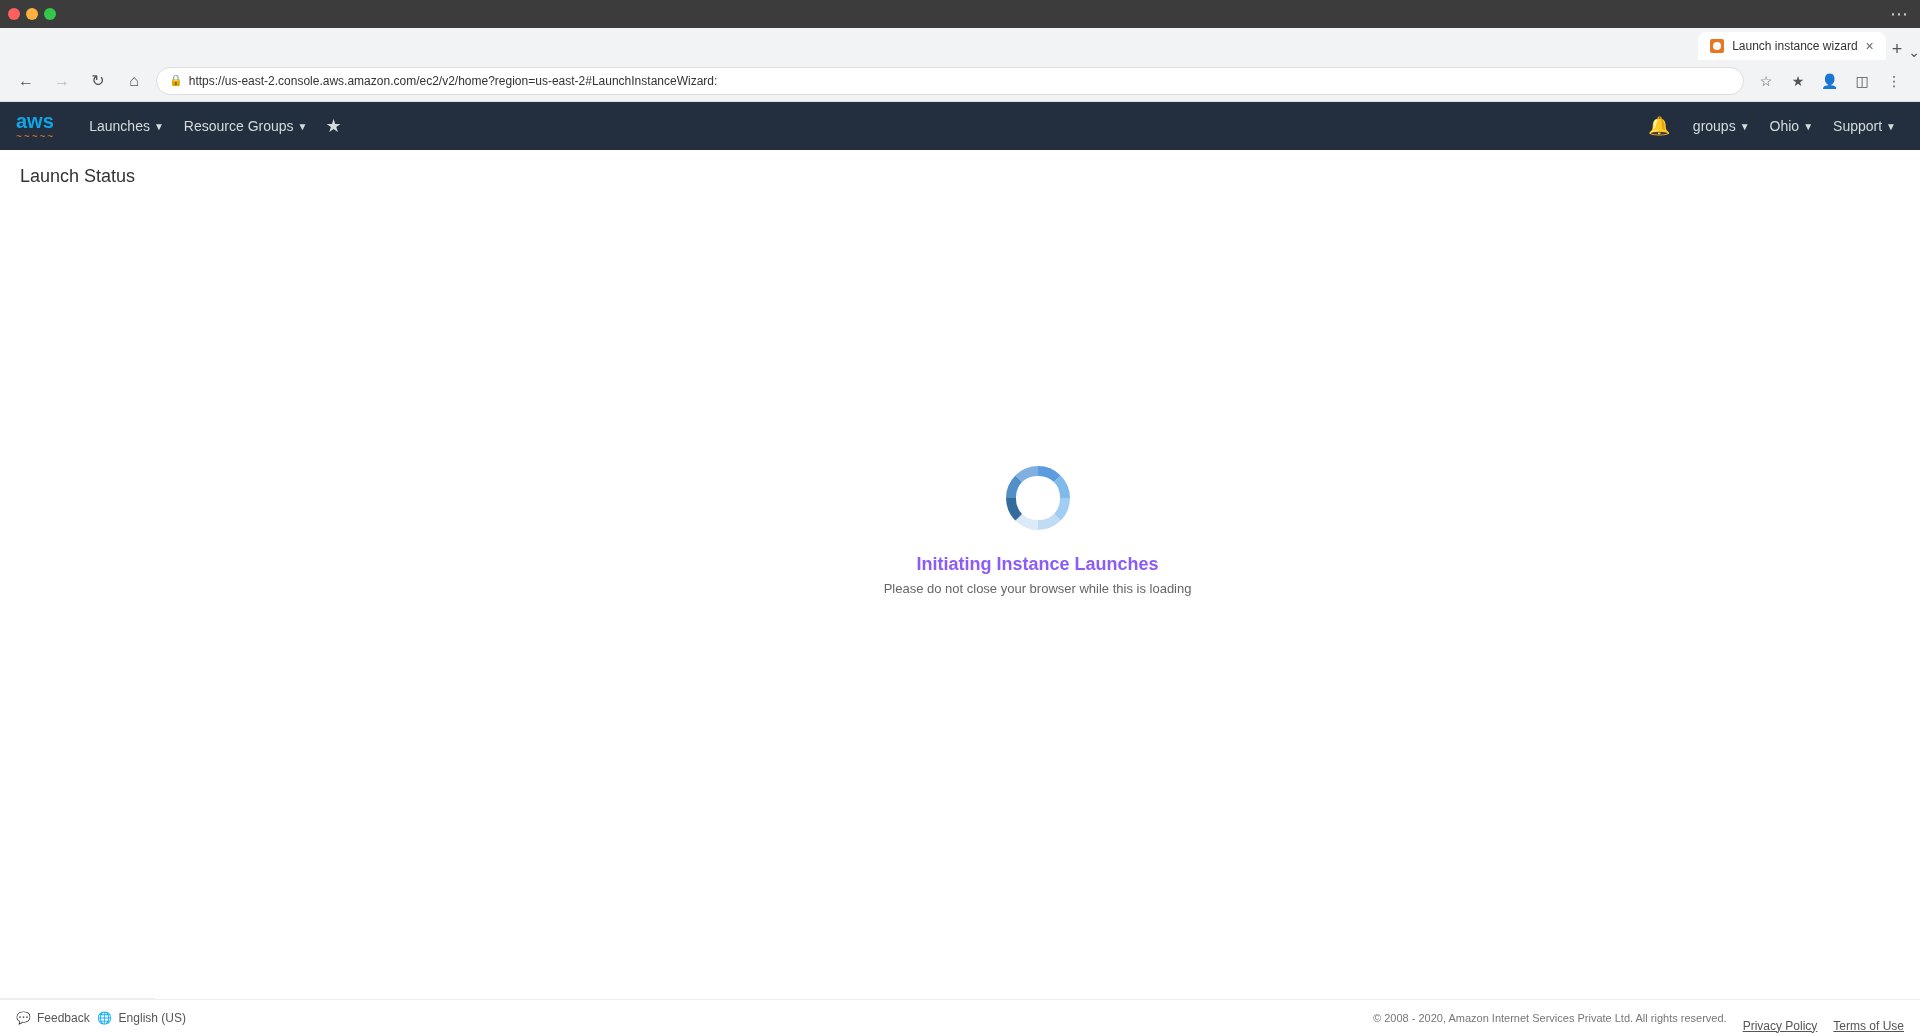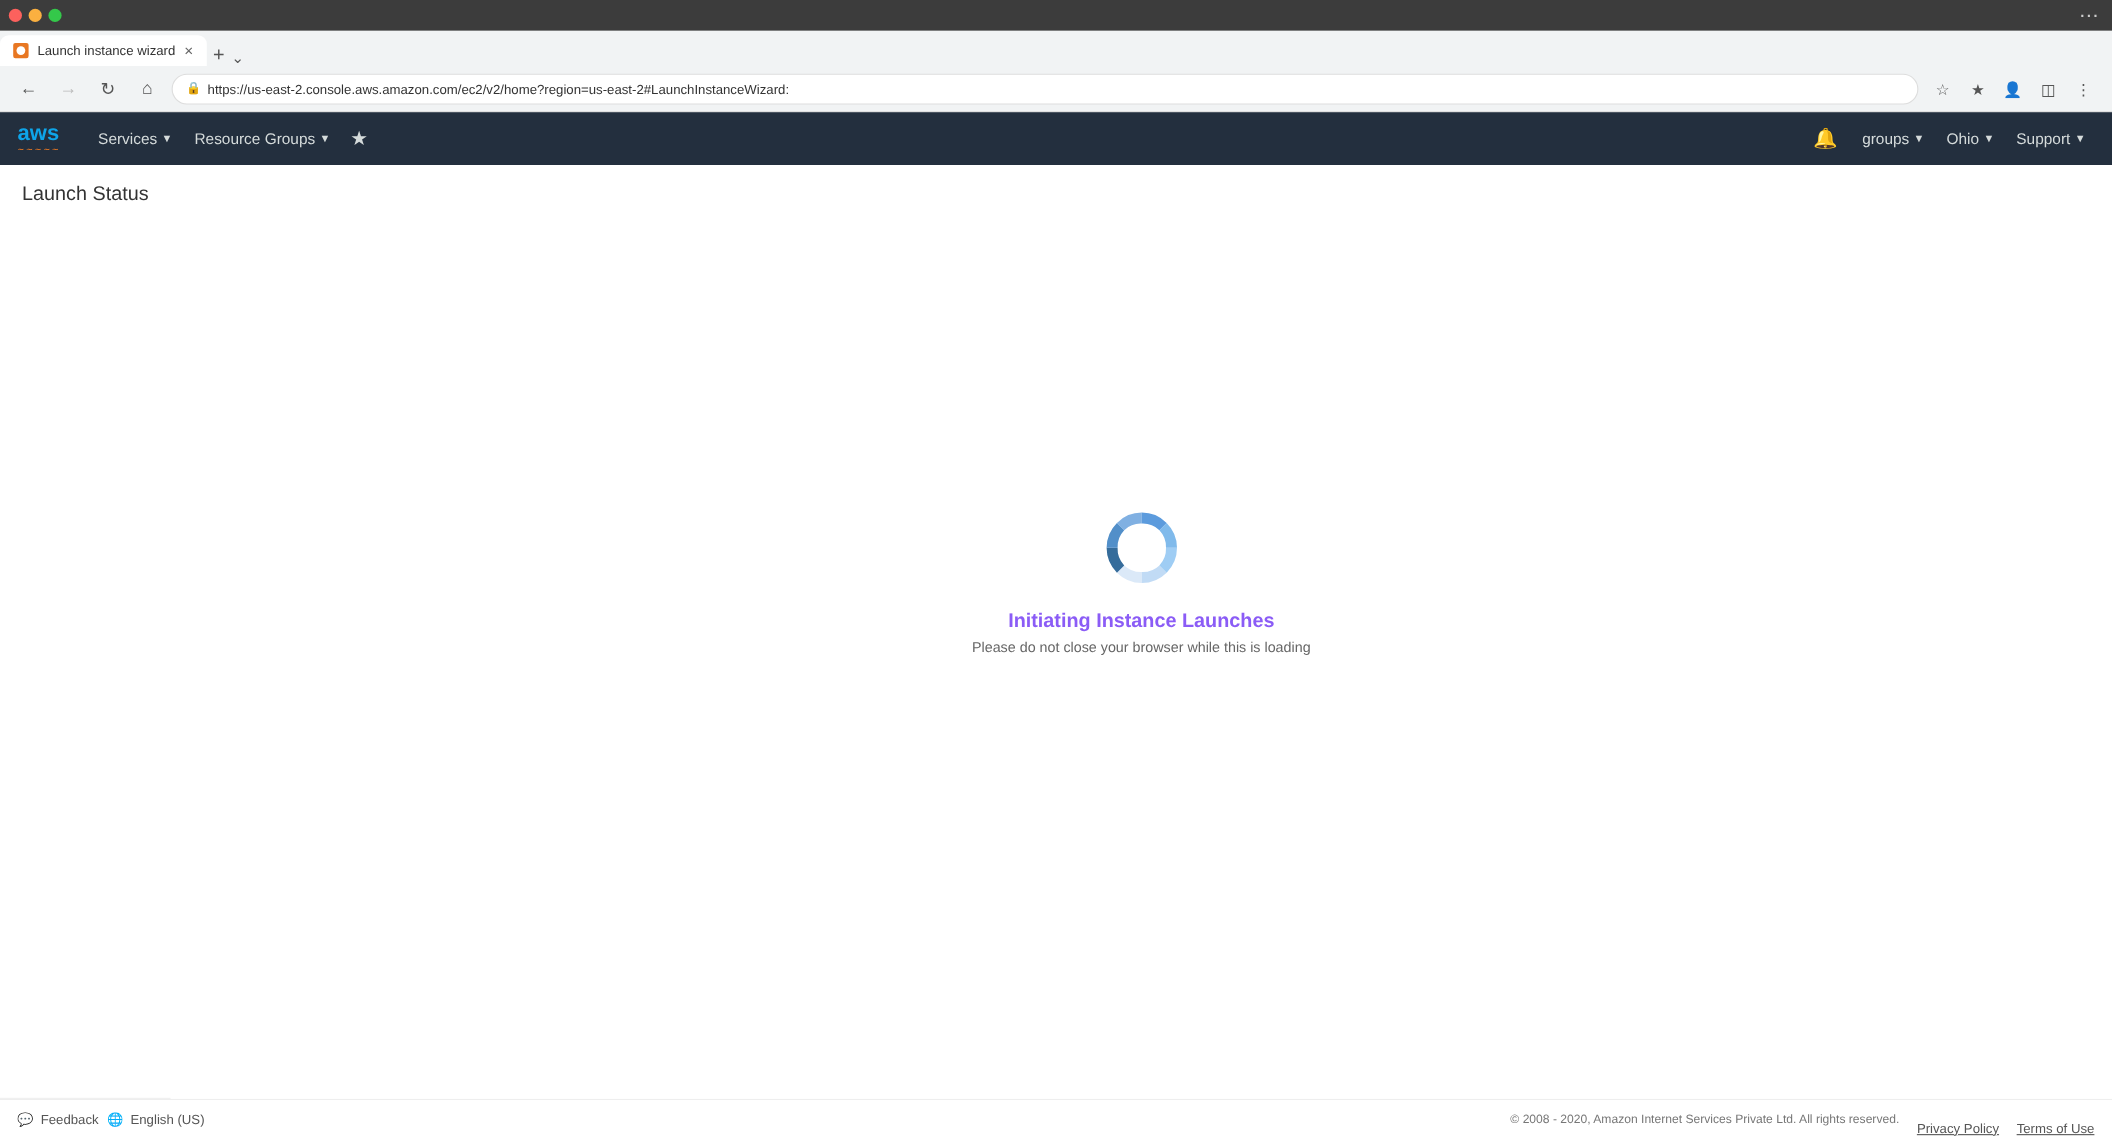--- a/index.html
+++ b/index.html
@@ -1,20 +1,20 @@
 <!DOCTYPE html>
 <html><head>
   <meta charset="utf-8">
   <style>
     * { margin: 0; padding: 0; box-sizing: border-box; }
     body { font-family: 'Amazon Ember', Arial, sans-serif; background: #fff; width: 1920px; height: 1035px; overflow: hidden; display: flex; flex-direction: column; }
 
     
     .browser-chrome { background: #f1f3f4; flex-shrink: 0; }
-    .tab-bar { display: flex; align-items: flex-end; height: 32px; }
+    .tab-bar { display: flex; align-items: flex-end; height: 32px; justify-content: flex-end; }
     .tab { background: #fff; border-radius: 8px 8px 0 0; padding: 0 12px; height: 28px; display: flex; align-items: center; gap: 8px; font-size: 12px; color: #333; min-width: 180px; }
     .tab-favicon { width: 14px; height: 14px; background: #e87722; border-radius: 2px; flex-shrink: 0; display: flex; align-items: center; justify-content: center; }
     .tab-favicon::after { content: ''; width: 8px; height: 8px; border-radius: 50%; background: #fff; }
     .tab-close { margin-left: auto; color: #666; font-size: 14px; cursor: pointer; }
     .tab-new { background: none; border: none; font-size: 18px; cursor: pointer; color: #555; padding: 0 6px; }
     .tab-menu { background: none; border: none; font-size: 14px; cursor: pointer; color: #555; }
     .browser-controls { background: #f1f3f4; height: 42px; display: flex; align-items: center; padding: 0 12px; gap: 8px; border-bottom: 1px solid #ddd; }
     .nav-btn { width: 28px; height: 28px; border-radius: 50%; border: none; background: none; font-size: 16px; cursor: pointer; color: #555; display: flex; align-items: center; justify-content: center; }
     .nav-btn:disabled { color: #bbb; cursor: default; }
     .address-bar { flex: 1; height: 28px; border: 1px solid #ddd; border-radius: 14px; padding: 0 12px; font-size: 12px; color: #333; background: #fff; display: flex; align-items: center; gap: 6px; }
@@ -120,21 +120,21 @@
     <button class="browser-action-btn">⋮</button>
   </div>
 </div>
 
 <div class="aws-navbar">
   <div class="aws-logo">
     <span class="aws-logo-text">aws</span>
     <span class="aws-logo-smile">~~~~~</span>
   </div>
   <div class="nav-item">
-    <span>Services</span>
+    <span>Launches</span>
     <span class="nav-chevron">▼</span>
   </div>
   <div class="nav-item">
     <span>Resource Groups</span>
     <span class="nav-chevron">▼</span>
   </div>
   <span class="nav-star">★</span>
   <div class="nav-right">
     <span class="nav-bell">🔔</span>
     <div class="nav-right-item">

